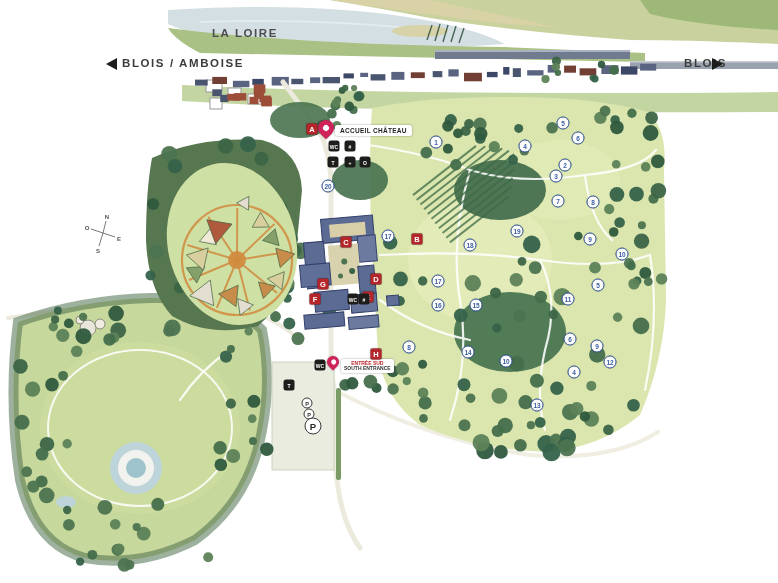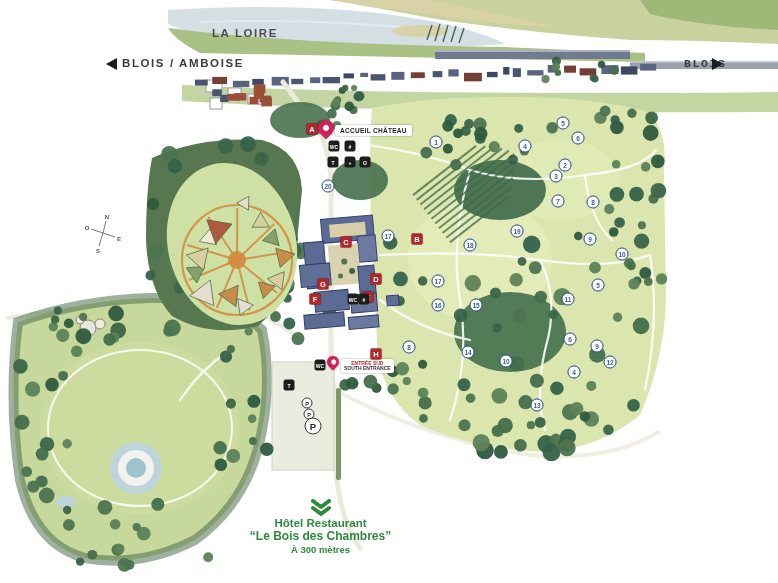--- a/index.html
+++ b/index.html
@@ -5,21 +5,21 @@
   html,body{margin:0;padding:0;background:#fff;}
   #map-root{position:relative;width:778px;height:583px;background:#fff;overflow:hidden;
     font-family:"Liberation Sans",sans-serif;}
   #map-art{position:absolute;left:0;top:0;}
   #markers-layer{position:absolute;left:0;top:12px;width:778px;height:583px;}
 
   .nav-label{position:absolute;color:#3c3c3c;font-weight:bold;font-size:11.5px;
     letter-spacing:1.6px;white-space:nowrap;}
   #river-label{left:212px;top:15px;color:#4c4c4c;}
   #west-label{left:122px;top:45px;}
-  #east-label{left:684px;top:45px;font-family:Liberation Mono, monospace;}
+  #east-label{left:684px;top:45px;}
   .arr{display:inline-block;width:0;height:0;border-top:6px solid transparent;
     border-bottom:6px solid transparent;vertical-align:-2px;}
   .arr-left{position:absolute;left:106px;top:46px;border-right:11px solid #1c1c1c;}
   .arr-right{position:absolute;left:712px;top:46px;border-left:11px solid #1c1c1c;}
 
   .num-marker{position:absolute;width:13px;height:13px;box-sizing:border-box;border-radius:50%;
     background:#fdfdfd;border:1.4px solid #3c5fa3;color:#3c5fa3;font-size:6.5px;font-weight:bold;
     display:flex;align-items:center;justify-content:center;transform:translate(-50%,-50%);
     box-shadow:0 0 1px rgba(0,0,0,.35);}
   .letter-marker{position:absolute;width:11px;height:11px;border-radius:2px;background:#b5262b;
@@ -484,28 +484,20 @@
           <line x1="23" y1="23" x2="11" y2="19"></line>
         <line x1="23" y1="23" x2="35" y2="27"></line>
           <line x1="23" y1="23" x2="19" y2="36"></line>
       </g>
       <text class="compass-letter" x="27" y="9" text-anchor="middle">N</text>
       <text class="compass-letter" x="7" y="20" text-anchor="middle">O</text>
       <text class="compass-letter" x="39" y="31" text-anchor="middle">E</text>
       <text class="compass-letter" x="18" y="43" text-anchor="middle">S</text>
     </svg>
 
-    <div id="footer-block">
-      <svg id="footer-chevrons" width="24" height="17">
-        <path d="M4,2 L12,8 L20,2 M4,9 L12,15 L20,9" fill="none" stroke="#2f8a3d" stroke-width="4" stroke-linecap="round" stroke-linejoin="round"></path>
-      </svg>
-      <div id="footer-line1">Hôtel Restaurant</div>
-      <div id="footer-line2">“Le Bois des Chambres”</div>
-      <div id="footer-line3">À 300 mètres</div>
-    </div>
   <div class="num-marker" style="left: 328px; top: 174px;">20</div>
       <div class="num-marker" style="left: 436px; top: 130px;">1</div>
       <div class="num-marker" style="left: 525px; top: 134px;">4</div>
       <div class="num-marker" style="left: 563px; top: 111px;">5</div>
       <div class="num-marker" style="left: 578px; top: 126px;">6</div>
       <div class="num-marker" style="left: 565px; top: 153px;">2</div>
       <div class="num-marker" style="left: 556px; top: 164px;">3</div>
       <div class="num-marker" style="left: 558px; top: 189px;">7</div>
       <div class="num-marker" style="left: 593px; top: 190px;">8</div>
       <div class="num-marker" style="left: 517px; top: 219px;">19</div>

